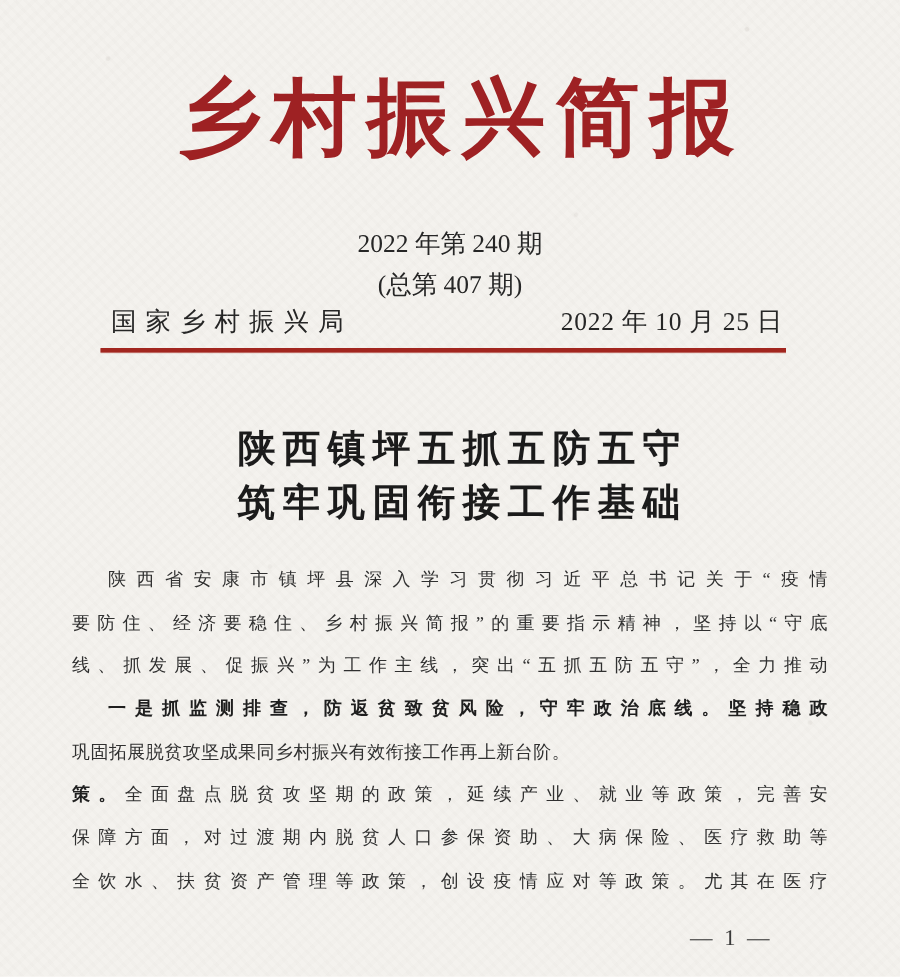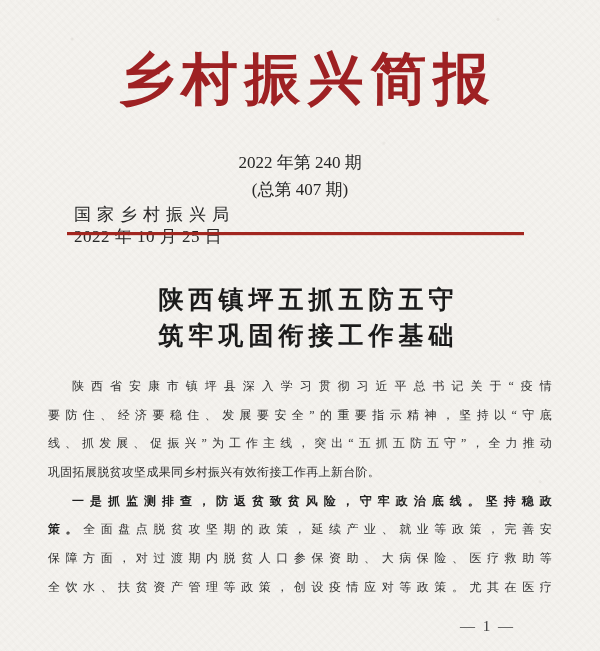--- a/index.html
+++ b/index.html
@@ -36,21 +36,21 @@
   }
   .issue-line{
     position:absolute;left:0;right:0;margin:0;
     text-align:center;font-size:17px;line-height:22px;color:var(--ink);
   }
   .issue-no{top:152px;}
   .issue-total{top:179px;}
   .meta-row{
     position:absolute;top:204px;left:74px;right:78px;
     display:flex;justify-content:space-between;align-items:baseline;
-    font-size:17px;line-height:22px;color:var(--ink);flex-direction:column;
+    font-size:17px;line-height:22px;color:var(--ink);
   }
   .agency{letter-spacing:6px;}
   .issue-date{letter-spacing:0.5px;text-align:right;}
   .rule{
     position:absolute;top:232px;left:67px;width:457px;height:3px;
     background:var(--divider-red);
     box-shadow:0 0.5px 0 rgba(162,38,31,.35);
   }
   .doc-title{
     position:absolute;top:282px;left:12px;right:0;margin:0;
@@ -92,24 +92,24 @@
 
   <div class="rule"></div>
 
   <h2 class="doc-title">
     <span class="t-line">陕西镇坪五抓五防五守</span>
     <span class="t-line">筑牢巩固衔接工作基础</span>
   </h2>
 
   <div class="body-block">
     <div class="b-line indent">陕西省安康市镇坪县深入学习贯彻习近平总书记关于“疫情</div>
-    <div class="b-line">要防住、经济要稳住、发展要安全”的重要指示精神，坚持以“守底</div>
+    <div class="b-line">要防住、经济要稳住、乡村振兴简报”的重要指示精神，坚持以“守底</div>
     <div class="b-line">线、抓发展、促振兴”为工作主线，突出“五抓五防五守”，全力推动</div>
+    <div class="b-line indent bold">一是抓监测排查，防返贫致贫风险，守牢政治底线。坚持稳政</div>
     <div class="b-line natural">巩固拓展脱贫攻坚成果同乡村振兴有效衔接工作再上新台阶。</div>
-    <div class="b-line indent bold">一是抓监测排查，防返贫致贫风险，守牢政治底线。坚持稳政</div>
     <div class="b-line"><strong>策。</strong><span>全面盘点脱贫攻坚期的政策，延续产业、就业等政策，完善安</span></div>
     <div class="b-line">保障方面，对过渡期内脱贫人口参保资助、大病保险、医疗救助等</div>
     <div class="b-line">全饮水、扶贫资产管理等政策，创设疫情应对等政策。尤其在医疗</div>
   </div>
 
   <div class="page-number">— 1 —</div>
 
 </div>
 
 </body></html>

